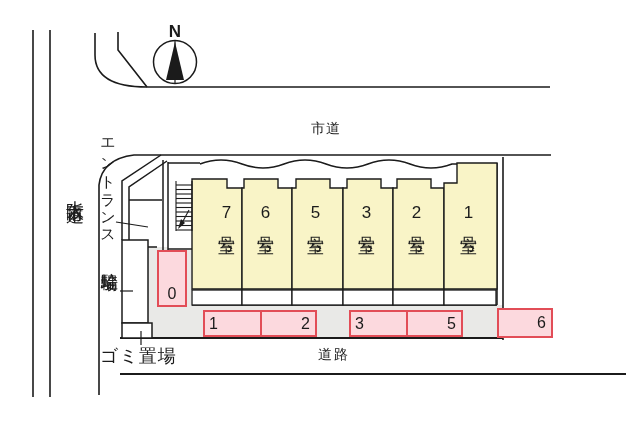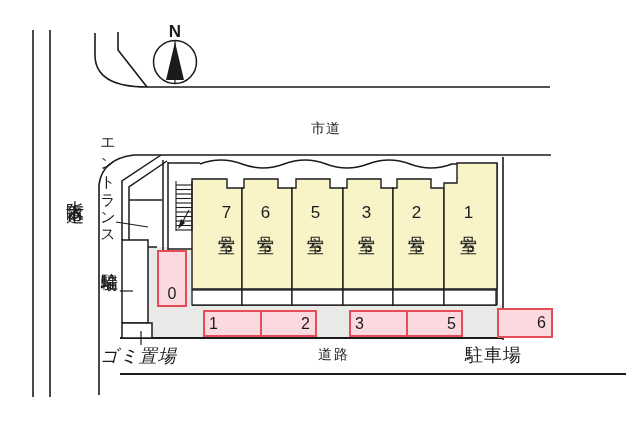--- a/index.html
+++ b/index.html
@@ -12,21 +12,21 @@
   .pspace{position:absolute;box-sizing:border-box;border:2px solid #e24d57;background:#fcd9de;
           display:flex;align-items:center;font-size:16px;color:#1b1b1b;}
   .pspace.num-left{justify-content:flex-start;padding-left:4px;}
   .pspace.num-right{justify-content:flex-end;padding-right:5px;}
   .pspace.num-bottom{flex-direction:column;justify-content:flex-end;align-items:center;padding-bottom:2px;}
   #north-label{position:absolute;left:162px;top:22px;width:26px;text-align:center;font-size:17px;font-weight:bold;}
   #toproad-label{left:311px;top:108px;font-size:14px;letter-spacing:1px;margin-top:12px;}
   #leftroad-label{left:66px;top:186px;font-size:18px;letter-spacing:2px;}
   #entrance-label{left:101px;top:129px;font-size:15px;letter-spacing:1px;}
   #bike-label{left:101px;top:259px;font-size:17px;letter-spacing:1px;}
-  #garbage-label{left:100px;top:344px;font-size:18px;letter-spacing:1px;font-style:italic;}
+  #garbage-label{left:100px;top:344px;font-size:18px;letter-spacing:1px;}
   #bottomroad-label{left:318px;top:346px;font-size:14px;letter-spacing:2px;}
   #carpark-label{left:465px;top:343px;font-size:18px;letter-spacing:1px;}
 </style>
 </head>
 <body>
 
 <div id="stage">
 
   <svg id="linework" width="640" height="427" viewBox="0 0 640 427">
 
@@ -139,15 +139,14 @@
   <div class="vlbl room-label" style="left:408px;top:203px;">2号室</div>
   <div class="vlbl room-label" style="left:460px;top:203px;">1号室</div>
 
   <div id="north-label">N</div>
   <div class="lbl" id="toproad-label">市道</div>
   <div class="vlbl" id="leftroad-label">大阪市道</div>
   <div class="vlbl" id="entrance-label">エントランス</div>
   <div class="vlbl" id="bike-label">駐輪場</div>
   <div class="lbl" id="garbage-label">ゴミ置場</div>
   <div class="lbl" id="bottomroad-label">道路</div>
-  <div class="lbl" id="carpark-label">駐車場</div>
 
 </div>
 
 </body></html>

